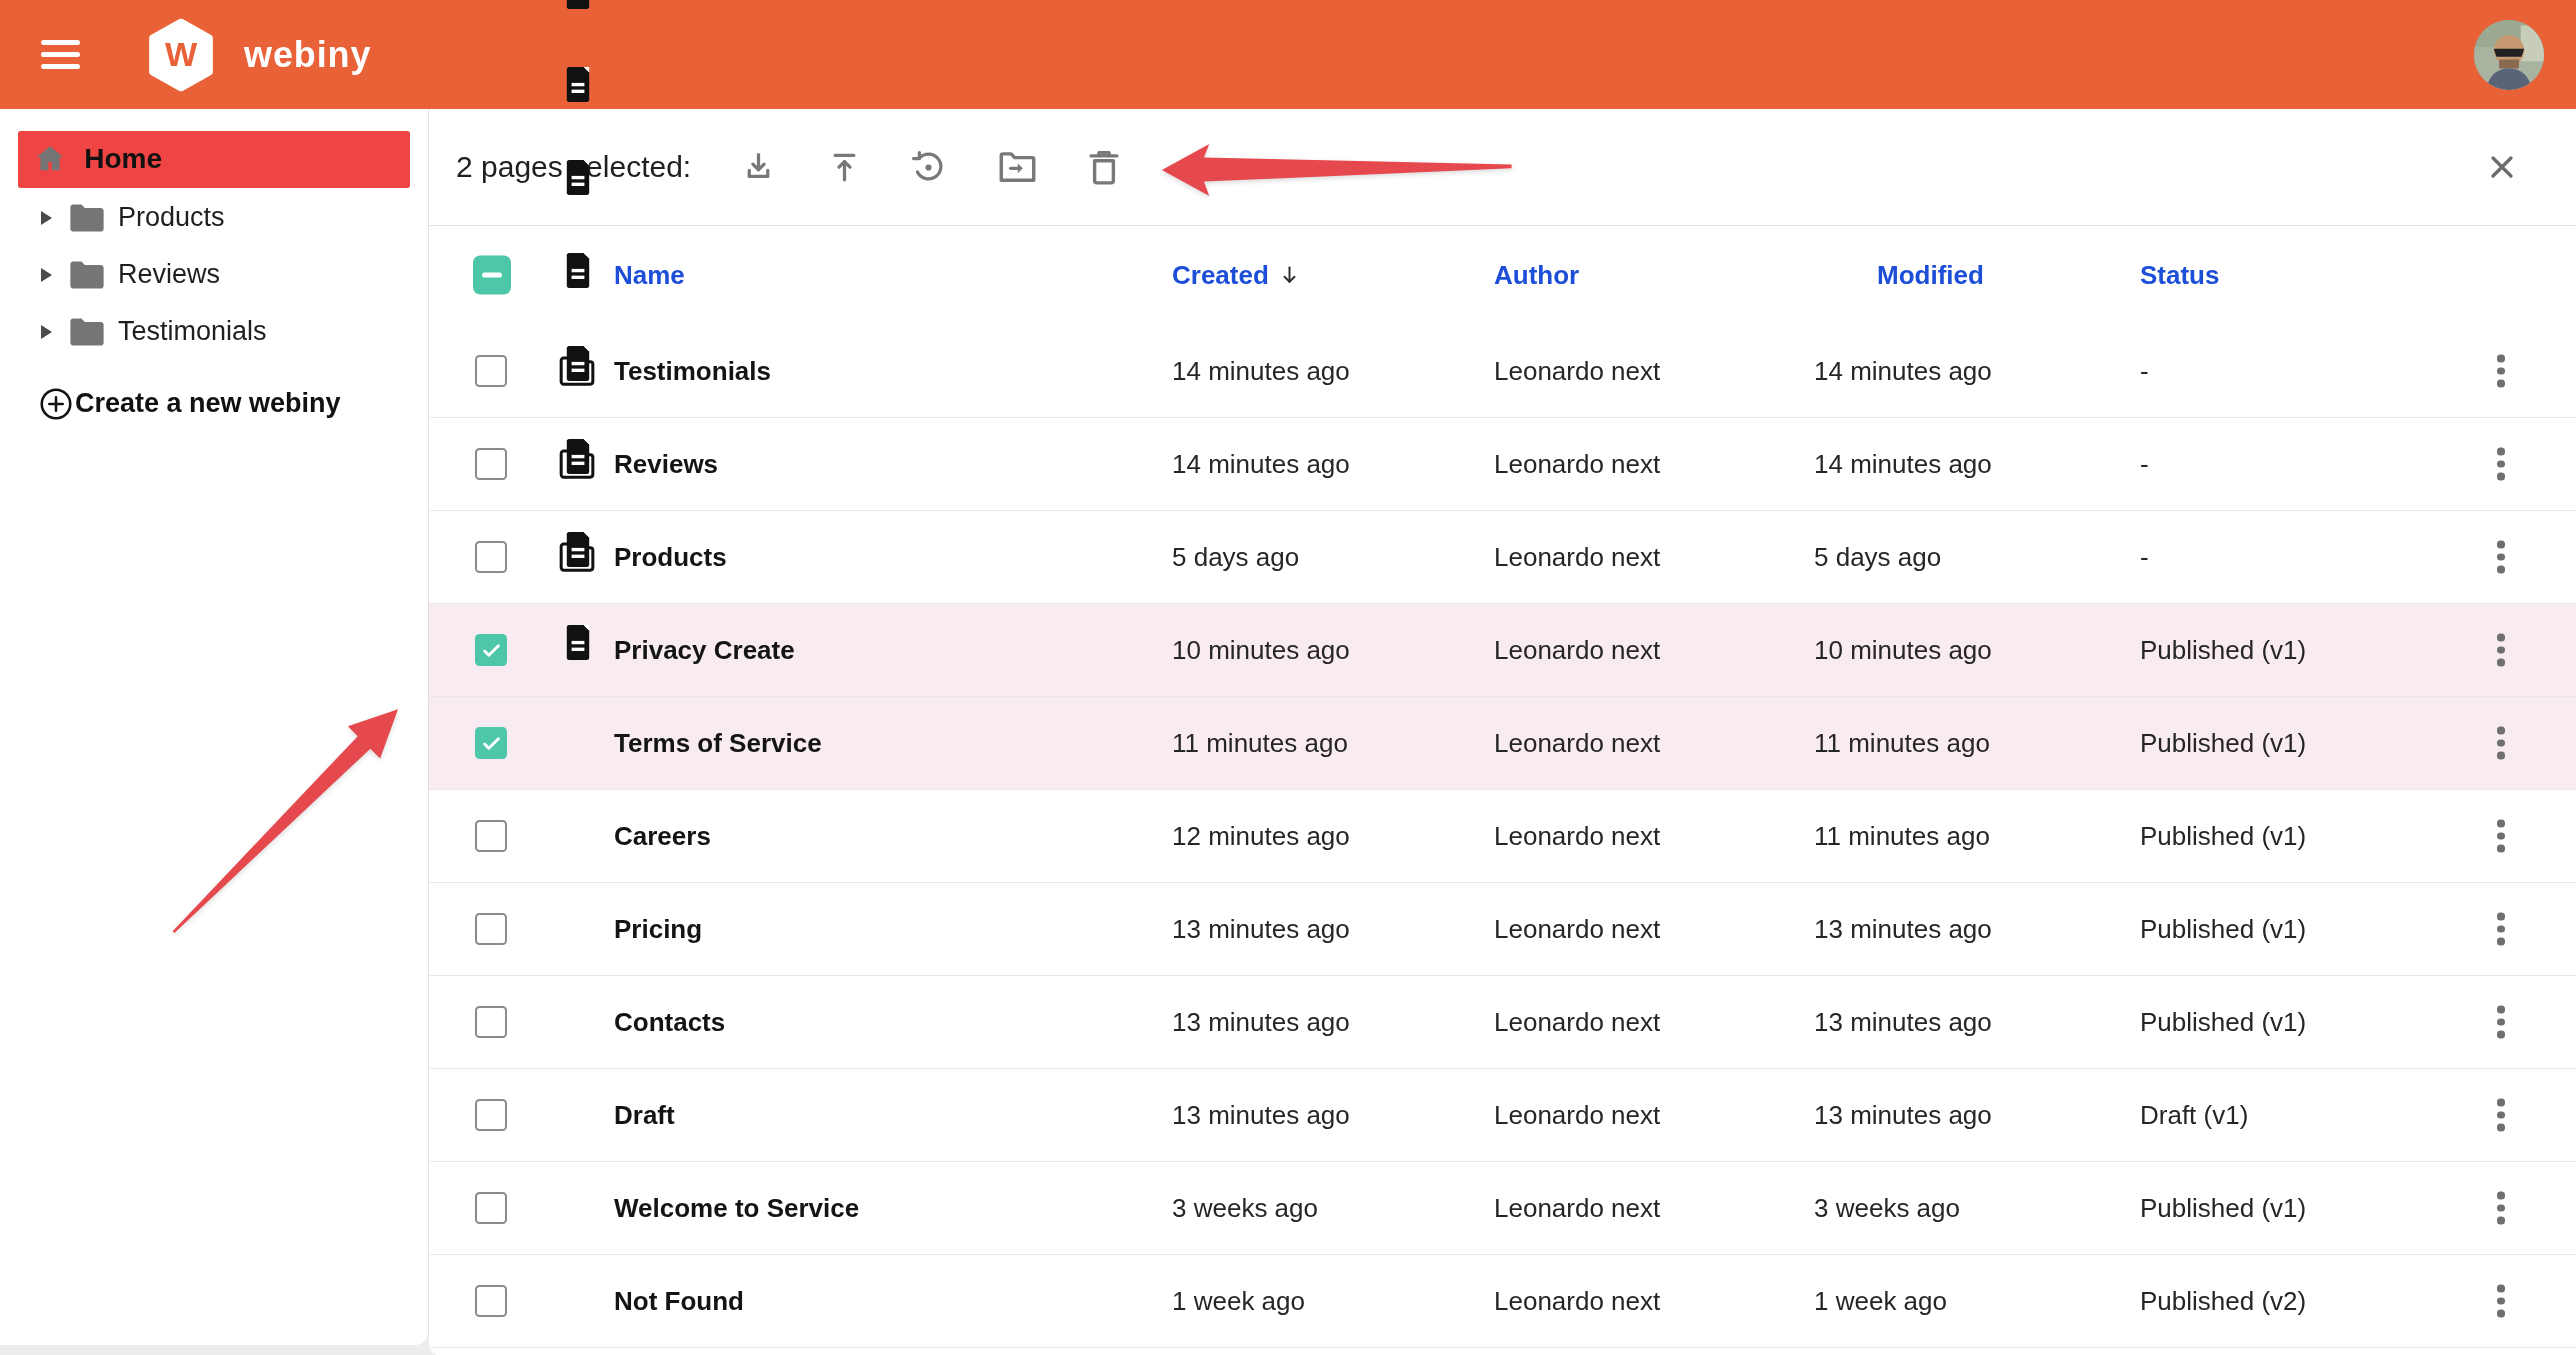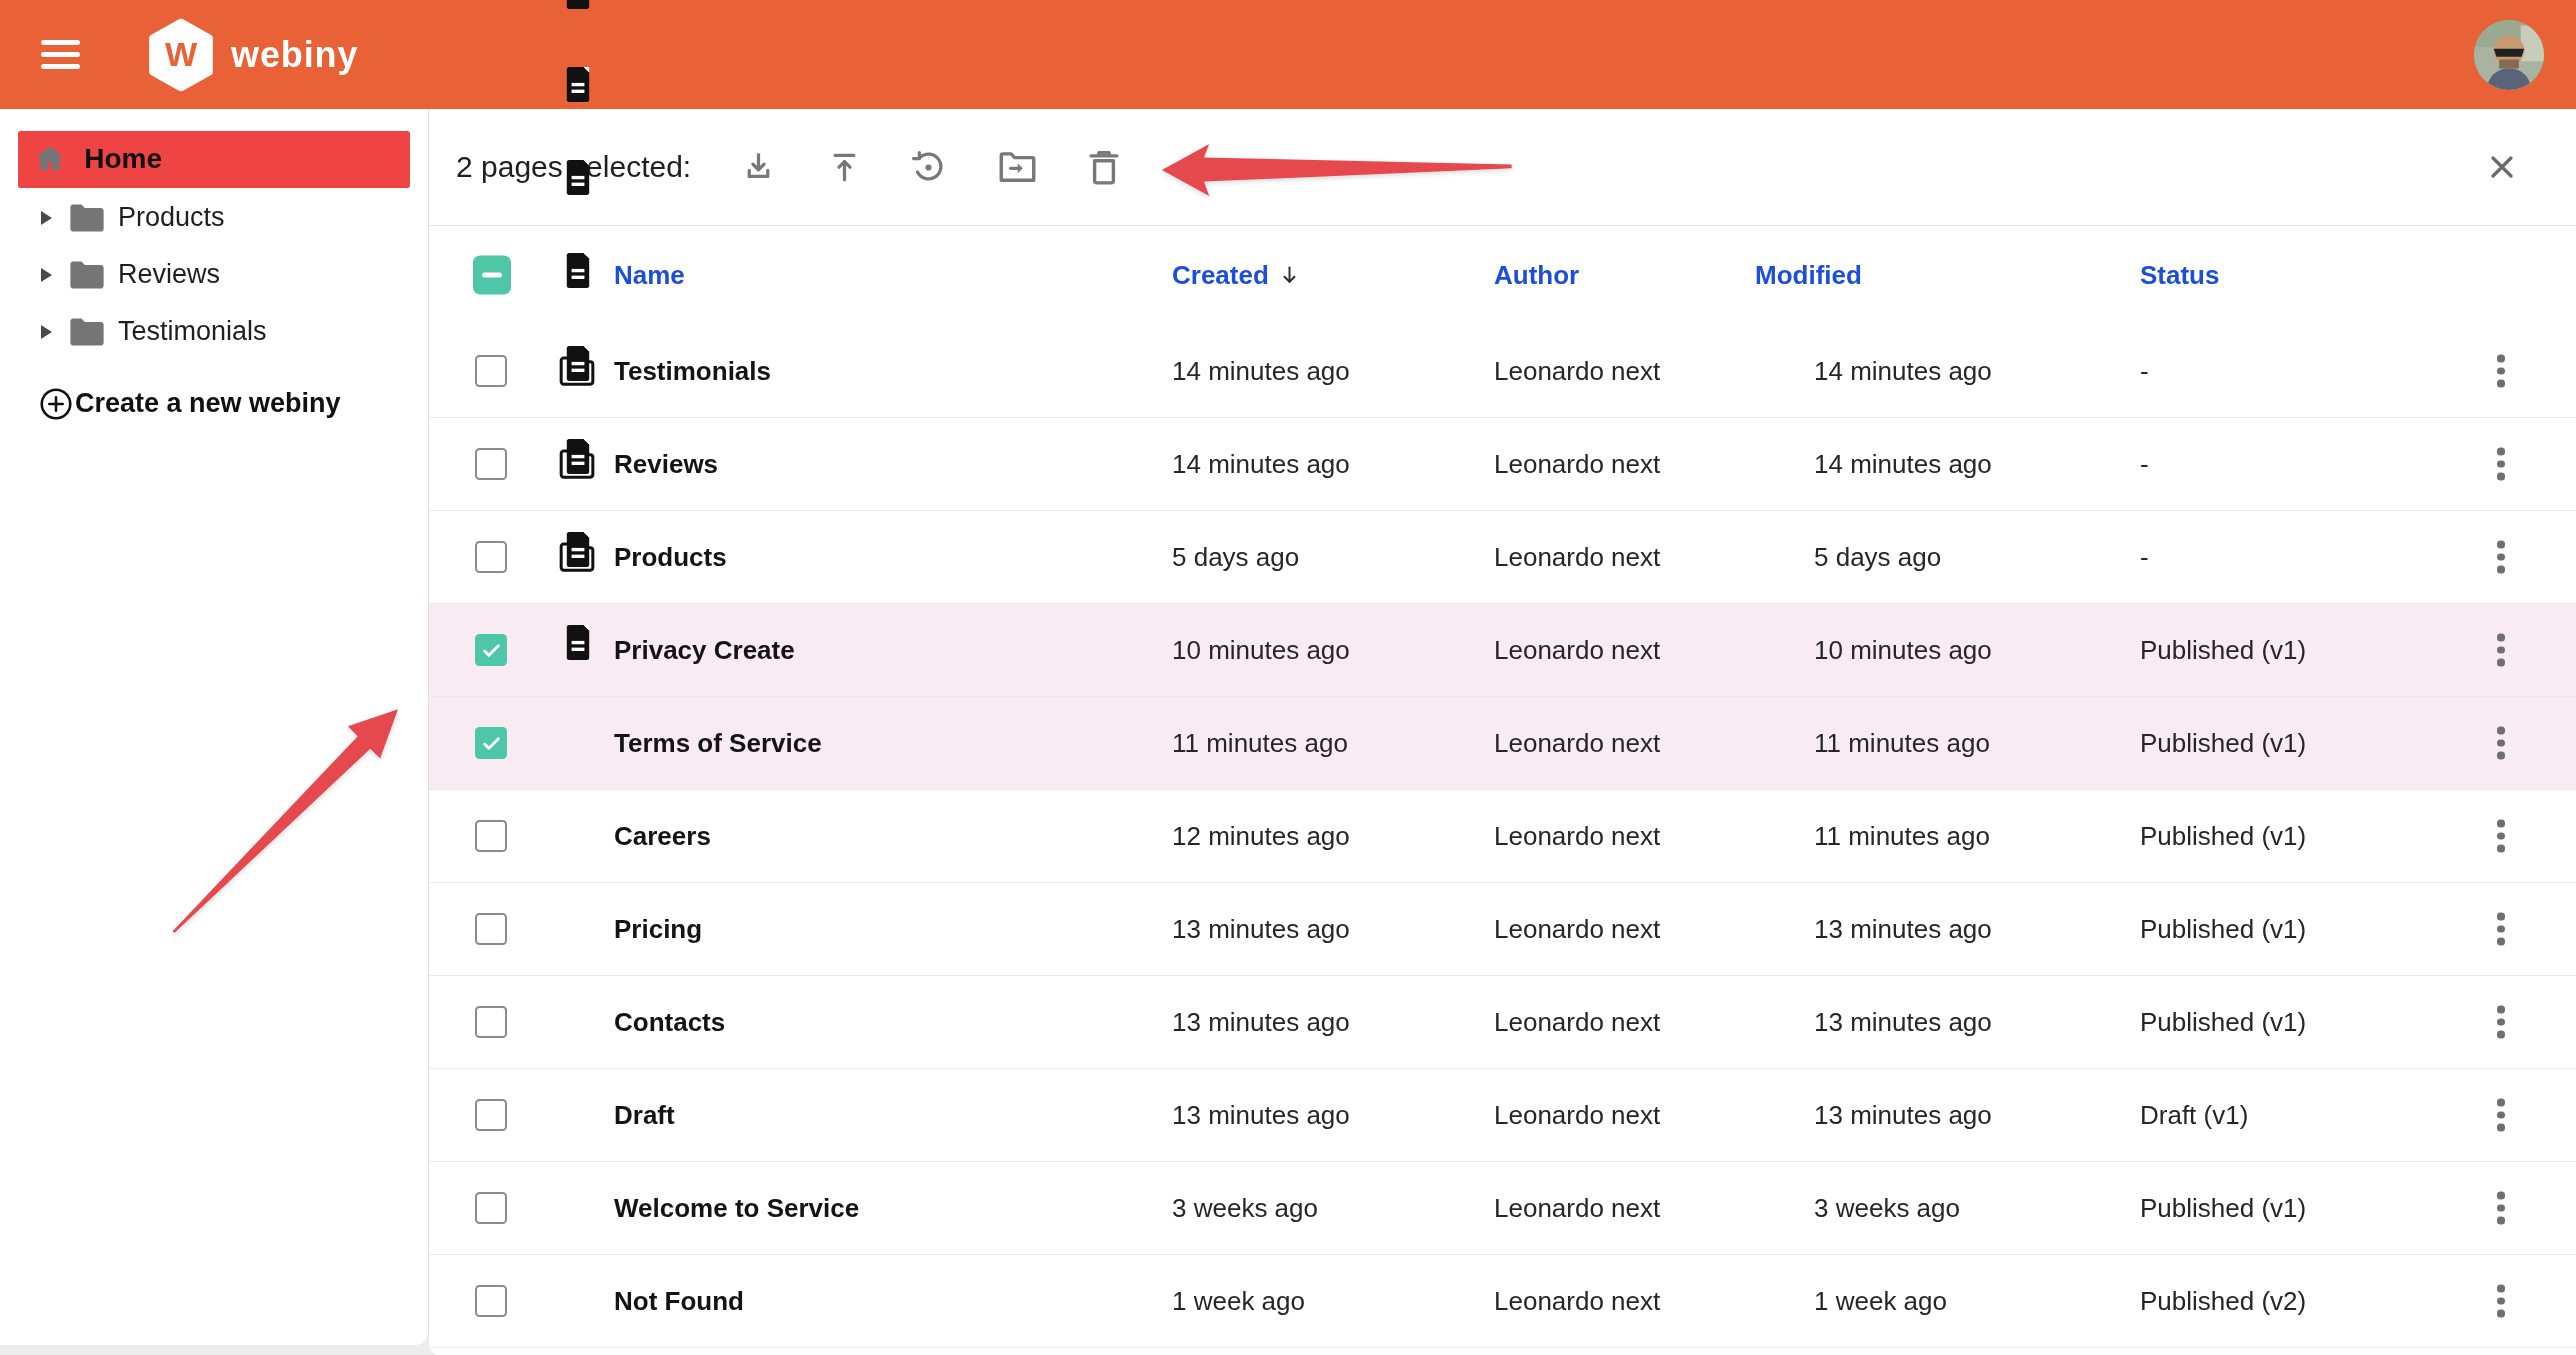--- a/index.html
+++ b/index.html
@@ -18,21 +18,21 @@
     background:#E96137;display:flex;align-items:center;
   }
   .hamburger{
     position:absolute;left:41px;top:50%;transform:translateY(-50%);
     width:39px;height:30px;background:none;border:none;cursor:pointer;padding:0;
     display:flex;flex-direction:column;justify-content:space-between;
   }
   .hamburger span{display:block;height:5.4px;border-radius:2.7px;background:#fff;}
   .brand{position:absolute;left:148px;top:50%;transform:translateY(-50%);display:flex;align-items:center;}
   .brand svg{display:block;}
-  .brand-text{margin-left:17px;color:#fff;font-size:36px;font-weight:700;letter-spacing:0.9px;}
+  .brand-text{margin-left:30px;color:#fff;font-size:36px;font-weight:700;letter-spacing:0.9px;}
   .avatar{
     position:absolute;right:32px;top:50%;transform:translateY(-50%);
     width:70px;height:70px;border-radius:50%;overflow:hidden;border:none;padding:0;cursor:pointer;background:#8fa08f;
   }
   .avatar svg{display:block;}
 
   
   .sidebar{
     position:absolute;left:0;top:109px;width:428px;height:1236px;
     background:#fff;border-right:1.8px solid #e1e1e1;
@@ -78,21 +78,21 @@
   .close-btn{
     position:absolute;left:2048px;top:50%;transform:translateY(-50%);
     width:50px;height:50px;background:none;border:none;cursor:pointer;padding:0;
     display:flex;align-items:center;justify-content:center;
   }
 
   
   .thead{position:absolute;left:0;right:0;top:116px;height:100px;border-bottom:1.8px solid #e3e3e3;}
   .thead .col{position:absolute;top:50%;transform:translateY(-50%);font-size:26px;font-weight:700;color:#1d4ed8;cursor:pointer;display:flex;align-items:center;}
   .col-name{left:185px;} .col-created{left:743px;} .col-author{left:1065px;}
-  .col-modified{left:1326px;} .col-status{left:1711px;}
+  .col-modified{left:1448px;} .col-status{left:1711px;}
   .sort-arrow{margin-left:9px;display:flex;}
 
   .tbody{position:absolute;left:0;right:0;top:216px;}
   .trow{position:relative;height:93px;border-bottom:1.8px solid #e9e9e9;box-sizing:border-box;background:#fff;}
   .trow.selected{background:#F8ECF2;}
   .cell{position:absolute;top:50%;transform:translateY(-50%);font-size:26px;color:#262626;}
   .cell.name{left:185px;font-weight:700;color:#141414;}
   .c-created{left:743px;} .c-author{left:1065px;} .c-modified{left:1385px;} .c-status{left:1711px;}
 
   

